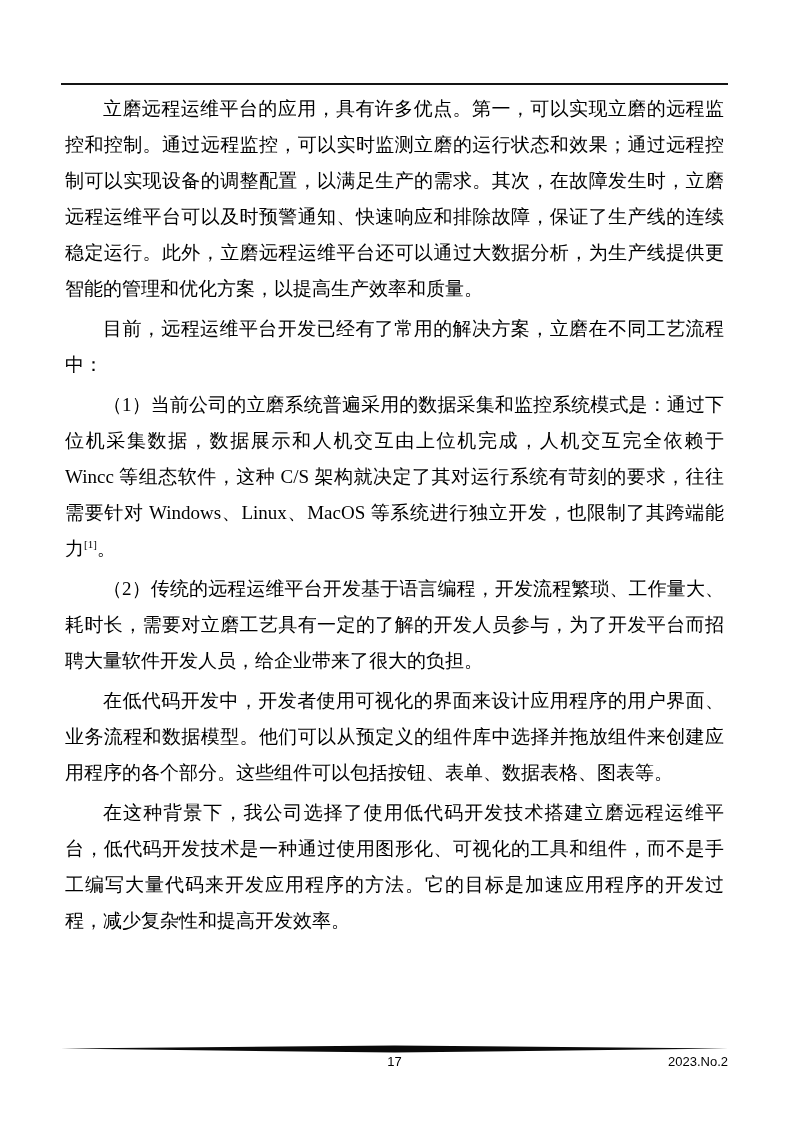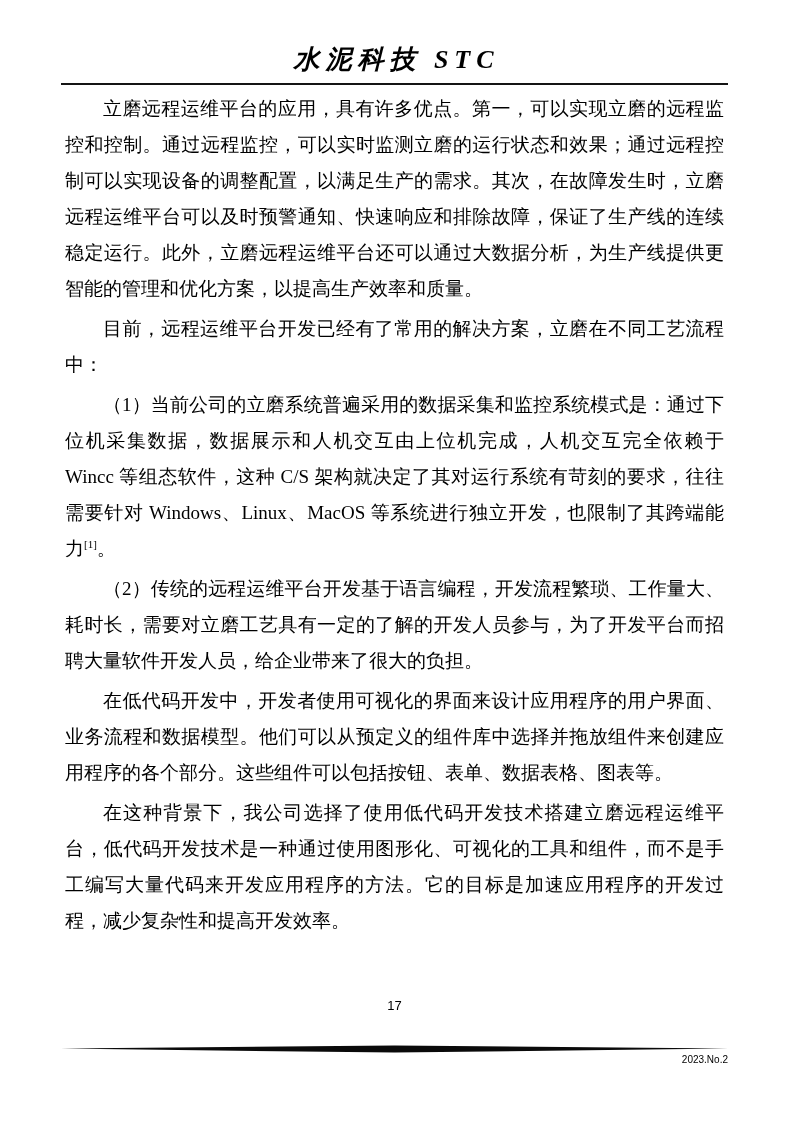--- a/index.html
+++ b/index.html
@@ -46,39 +46,38 @@
   }
   .footer-rule{
     position:absolute;
     top:1045px;left:61px;
     width:667px;height:8px;
     display:block;
   }
   .footer-rule polygon{fill:#0a0a0a;}
   .page-number{
     position:absolute;
-    top:998px;left:61px;width:667px;
+    top:1054px;left:61px;width:667px;
     text-align:center;
     font-family:"Liberation Sans","DejaVu Sans",sans-serif;
     font-size:13px;
   }
   .issue-label{
     position:absolute;
     top:1054px;left:61px;width:667px;
     text-align:right;
     font-family:"Liberation Sans","DejaVu Sans",sans-serif;
-    font-size:10px;
+    font-size:13px;
   }
 </style>
 </head>
 <body>
 
 <div class="page">
 
-  <div class="journal-title">水泥科技 STC</div>
 
   <div class="header-rule"></div>
 
   <div class="article-body" id="article-body">
       <p><span>立磨远程运维平台的应用，具有许多优点。第一，可以实现立磨的远程监控和控制。通过远程监控，可以实时监测立磨的运行状态和效果；通过远程控制可以实现设备的调整配置，以满足生产的需求。其次，在故障发生时，立磨远程运维平台可以及时预警通知、快速响应和排除故障，保证了生产线的连续稳定运行。此外，立磨远程运维平台还可以通过大数据分析，为生产线提供更智能的管理和优化方案，以提高生产效率和质量。</span></p>
       <p><span>目前，远程运维平台开发已经有了常用的解决方案，立磨在不同工艺流程中：</span></p>
       <p><span>（1）当前公司的立磨系统普遍采用的数据采集和监控系统模式是：通过下位机采集数据，数据展示和人机交互由上位机完成，人机交互完全依赖于 Wincc 等组态软件，这种 C/S 架构就决定了其对运行系统有苛刻的要求，往往需要针对 Windows、Linux、MacOS 等系统进行独立开发，也限制了其跨端能力</span><sup>[1]</sup><span>。</span></p>
       <p><span>（2）传统的远程运维平台开发基于语言编程，开发流程繁琐、工作量大、耗时长，需要对立磨工艺具有一定的了解的开发人员参与，为了开发平台而招聘大量软件开发人员，给企业带来了很大的负担。</span></p>
       <p><span>在低代码开发中，开发者使用可视化的界面来设计应用程序的用户界面、业务流程和数据模型。他们可以从预定义的组件库中选择并拖放组件来创建应用程序的各个部分。这些组件可以包括按钮、表单、数据表格、图表等。</span></p>
       <p><span>在这种背景下，我公司选择了使用低代码开发技术搭建立磨远程运维平台，低代码开发技术是一种通过使用图形化、可视化的工具和组件，而不是手工编写大量代码来开发应用程序的方法。它的目标是加速应用程序的开发过程，减少复杂性和提高开发效率。</span></p>

